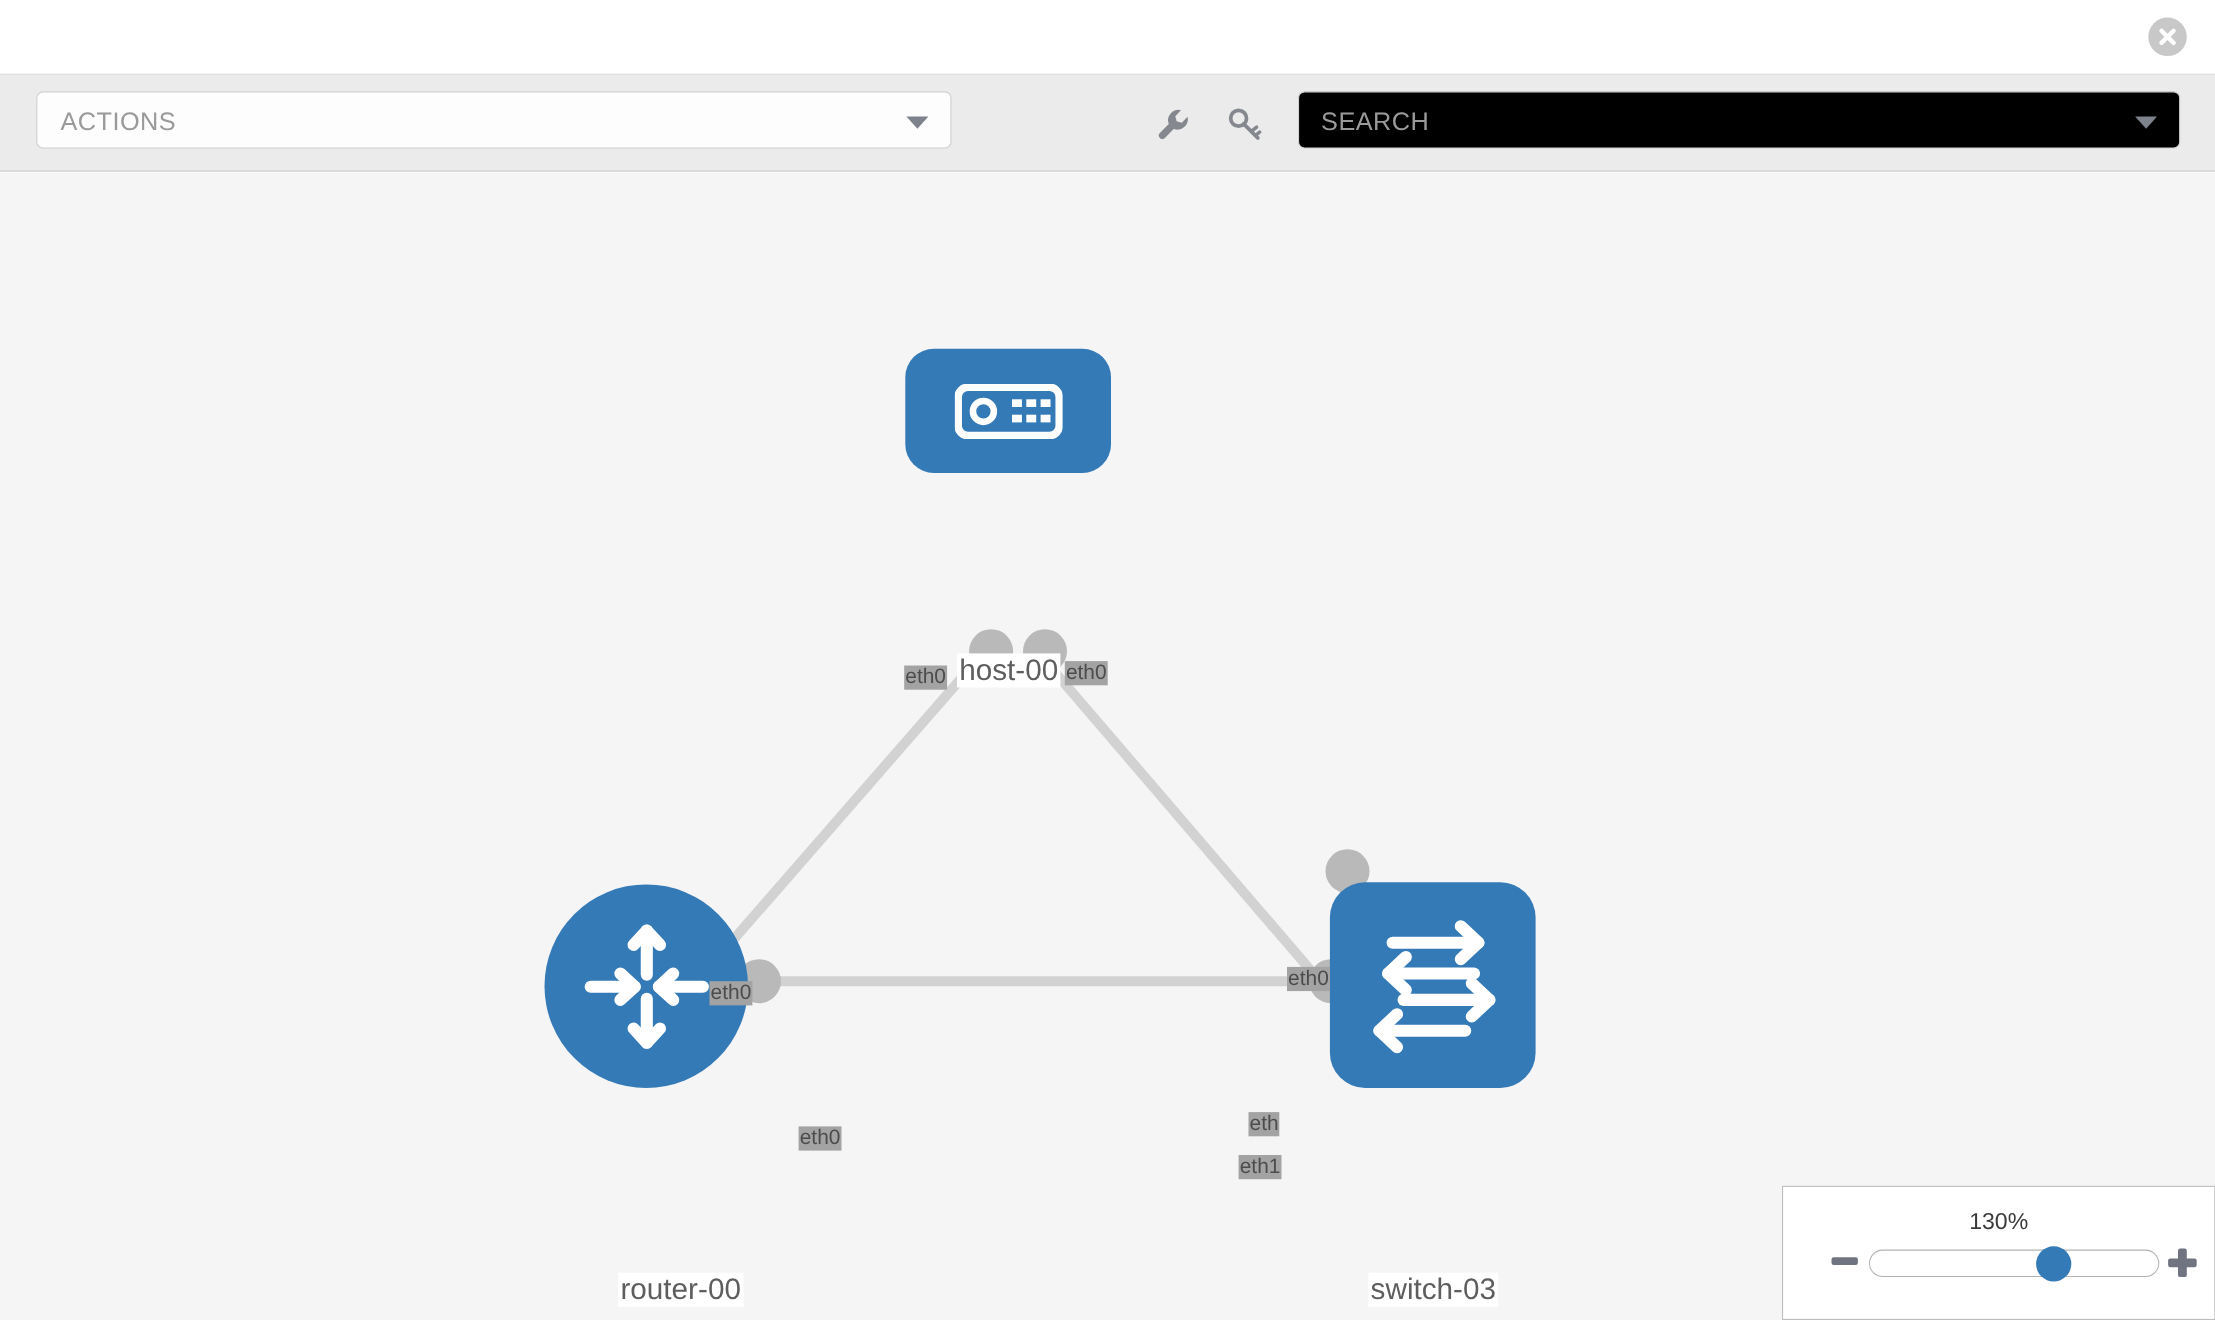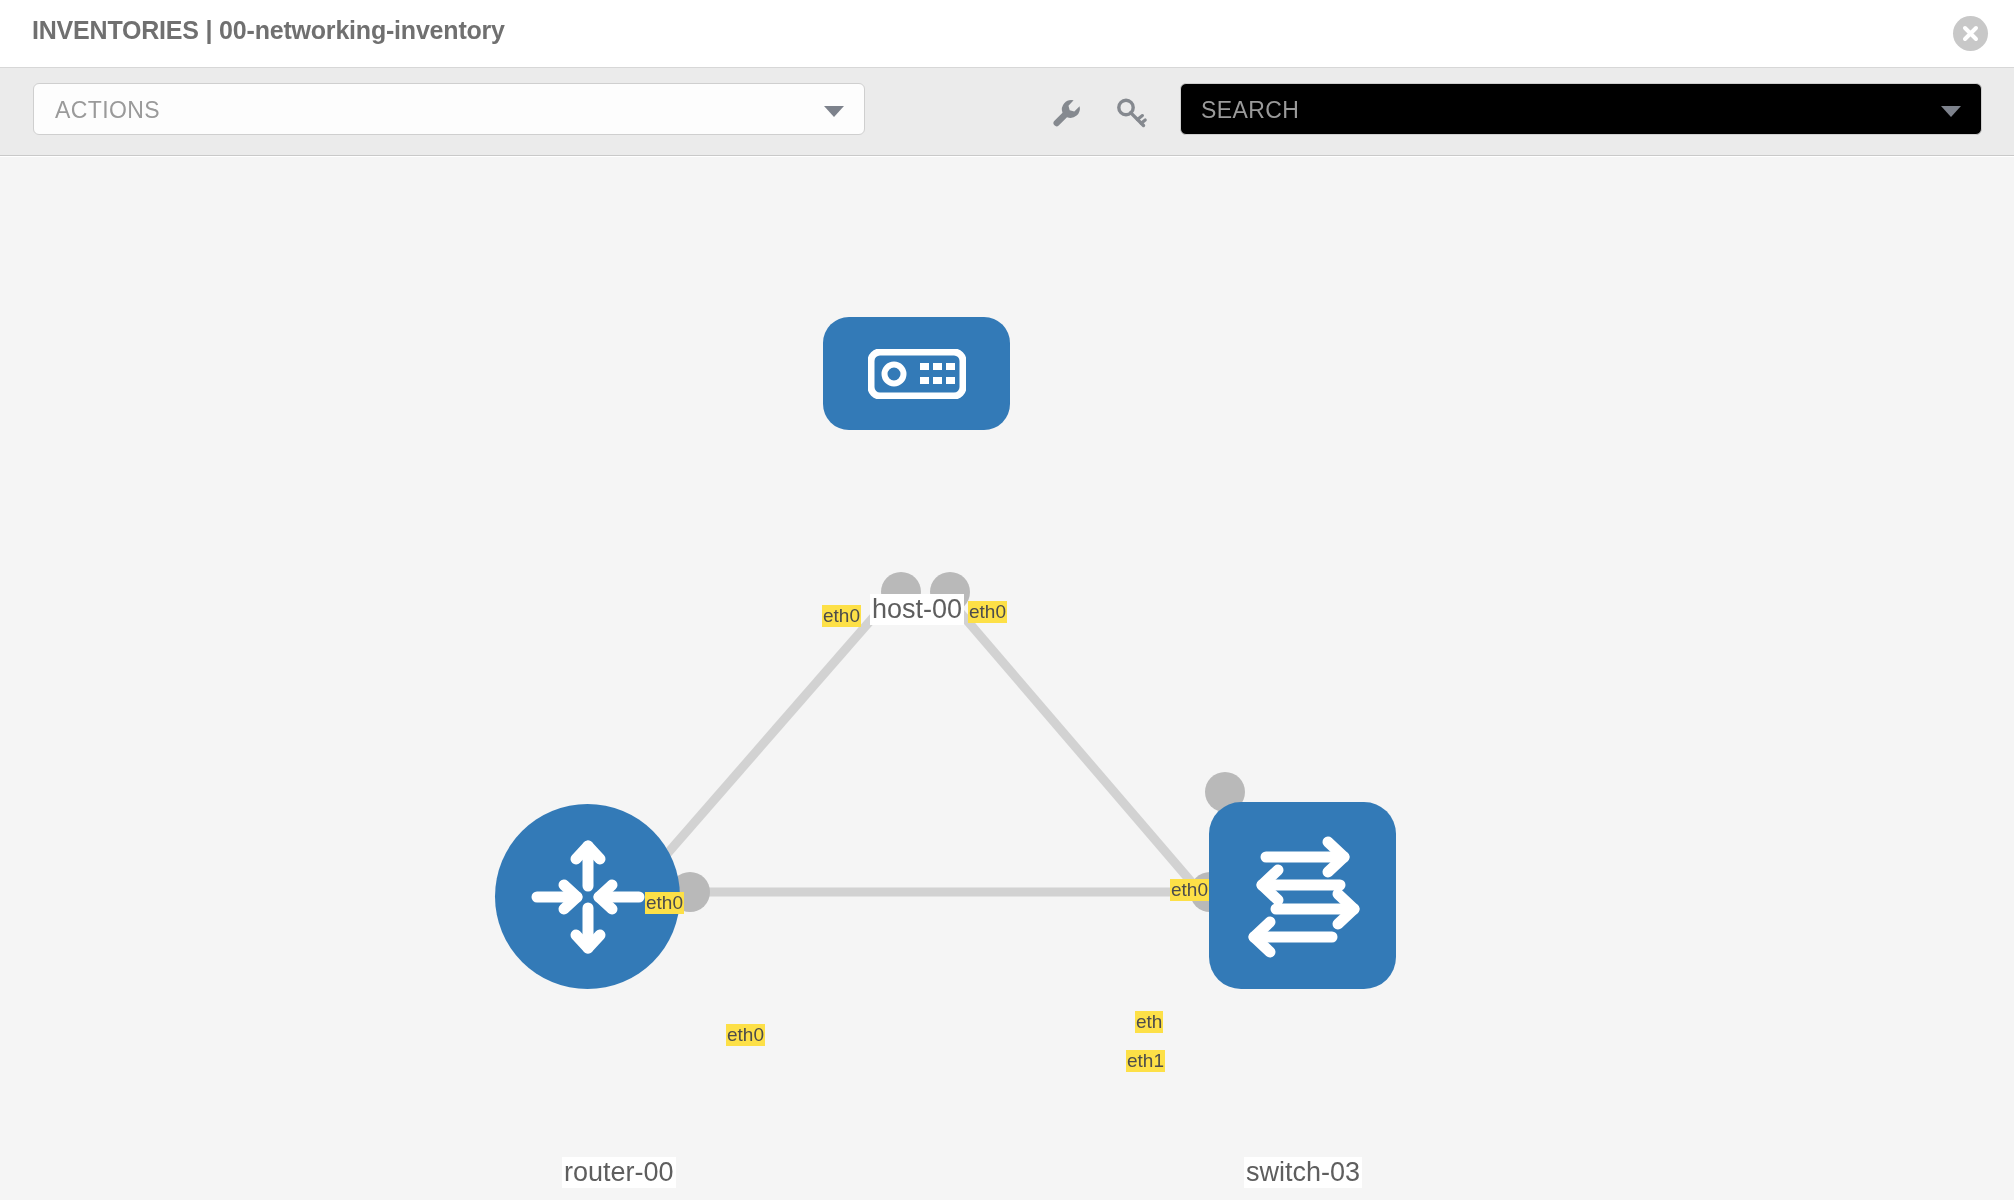--- a/index.html
+++ b/index.html
@@ -96,21 +96,21 @@
   .node-label {
     position: absolute;
     font-size: 27px; color: #5e5e5e;
     background: #ffffff;
     white-space: nowrap;
     padding: 0 2px;
   }
   .edge-label {
     position: absolute;
     font-size: 19px; color: #4c4c4c;
-    background: #fde047;
+    background: #a3a3a3;
     white-space: nowrap;
     padding: 0 1px;
   }
   .connector {
     position: absolute;
     background: #b9b9b9;
     border-radius: 50%;
   }
 
   
@@ -145,21 +145,20 @@
     background: #337ab7;
     cursor: pointer;
   }
 </style>
 </head>
 <body>
 
 <div id="app">
 
   <div class="header">
-    <div class="page-title">INVENTORIES | 00-networking-inventory</div>
     <div class="close-btn">
       <svg width="21" height="21" viewBox="0 0 21 21">
         <path d="M5 5 L16 16 M16 5 L5 16" stroke="#ffffff" stroke-width="4" stroke-linecap="round"></path>
       </svg>
     </div>
   </div>
 
   <div class="toolbar"></div>
 
   <div class="select-box">
@@ -259,14 +258,34 @@
     <div class="edge-label" style="left:822px; top:448px;">eth0</div>
     <div class="edge-label" style="left:968px; top:444px;">eth0</div>
     <div class="edge-label" style="left:645px; top:735px;">eth0</div>
     <div class="edge-label" style="left:1170px; top:722px;">eth0</div>
     <div class="edge-label" style="left:726px; top:867px;">eth0</div>
     <div class="edge-label" style="left:1099px; top:854px;margin-left:36px;">eth</div>
     <div class="edge-label" style="left:1126px; top:867px;margin-top:26px;">eth1</div>
 
   </div>
 
+  <div class="zoom-panel">
+    <div class="zoom-percent">130%</div>
+
+    <div class="zoom-minus">
+      <svg width="28" height="28" viewBox="0 0 28 28">
+        <rect x="2" y="10" width="24" height="7" rx="2" fill="#6f7480"></rect>
+      </svg>
+    </div>
+
+    <div class="zoom-track">
+      <div class="zoom-thumb" id="zoom-thumb" style="left: 150.8px;"></div>
+    </div>
+
+    <div class="zoom-plus">
+      <svg width="30" height="30" viewBox="0 0 30 30">
+        <rect x="2" y="11" width="26" height="8" rx="2" fill="#6f7480"></rect>
+        <rect x="11" y="2" width="8" height="26" rx="2" fill="#6f7480"></rect>
+      </svg>
+    </div>
+  </div>
 
 </div>
 
 </body></html>

